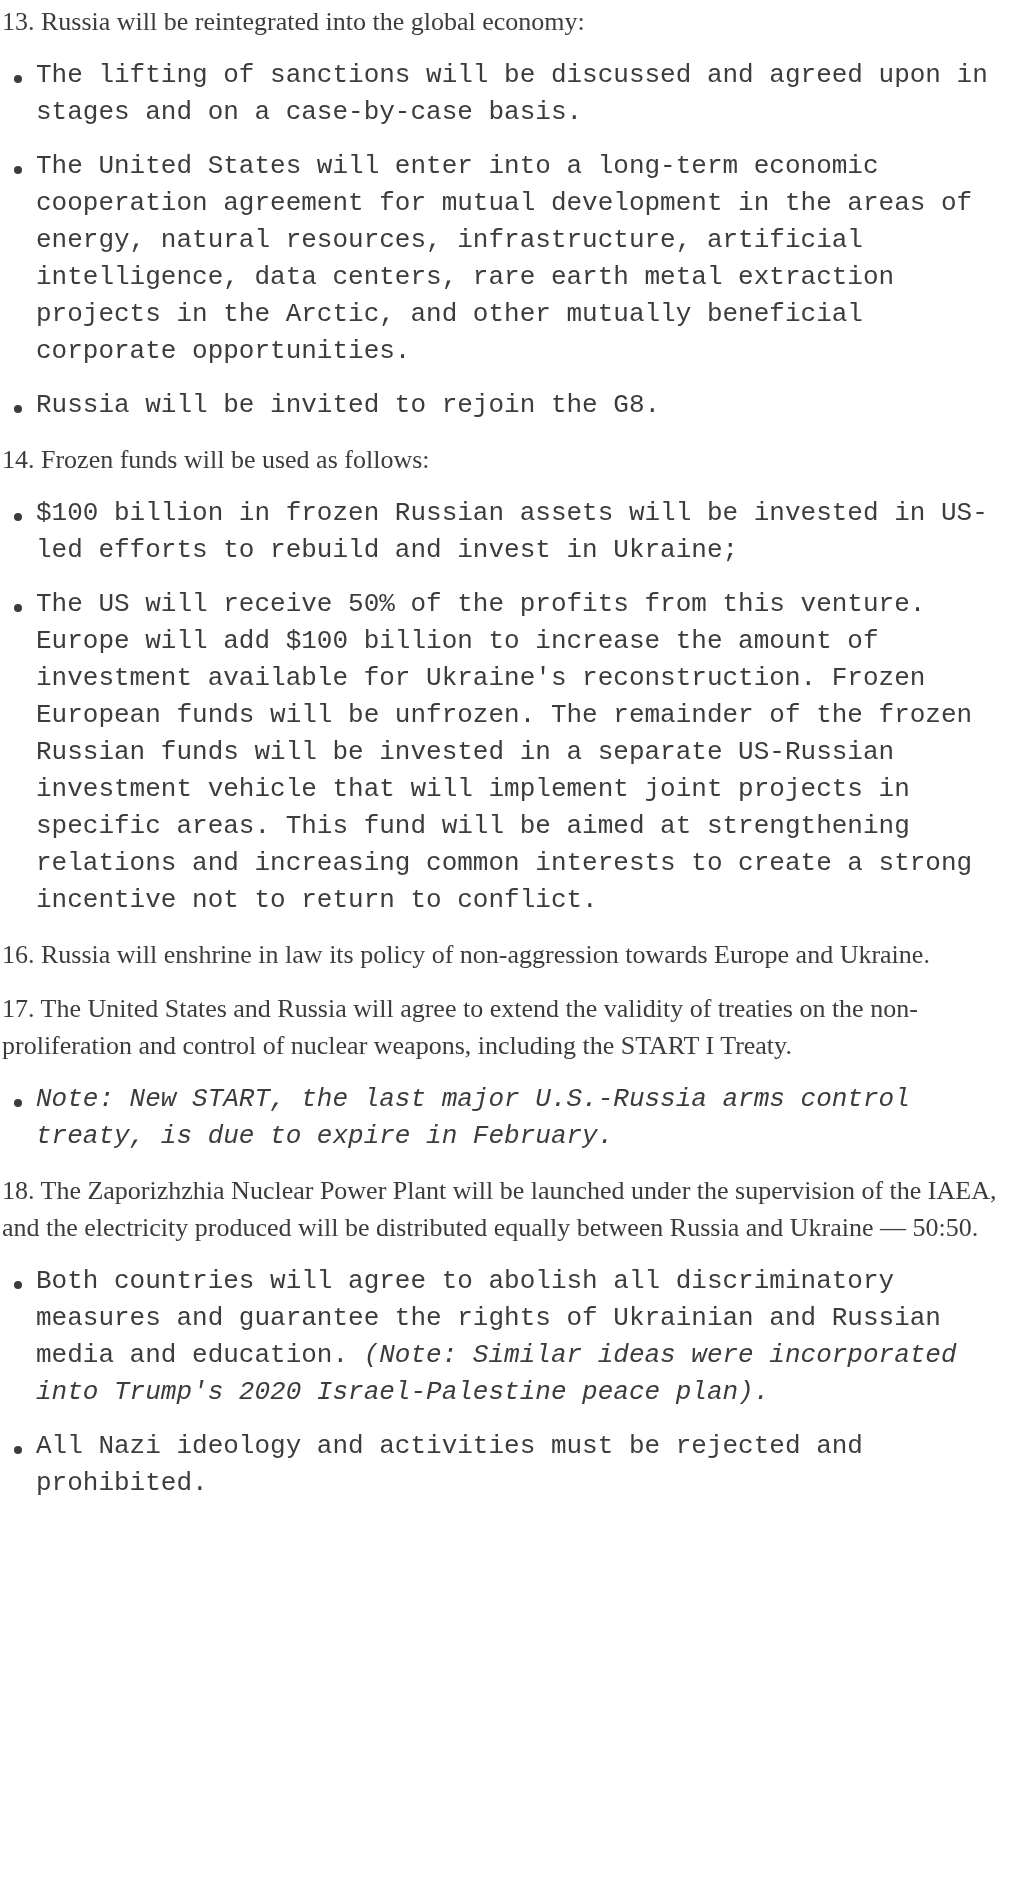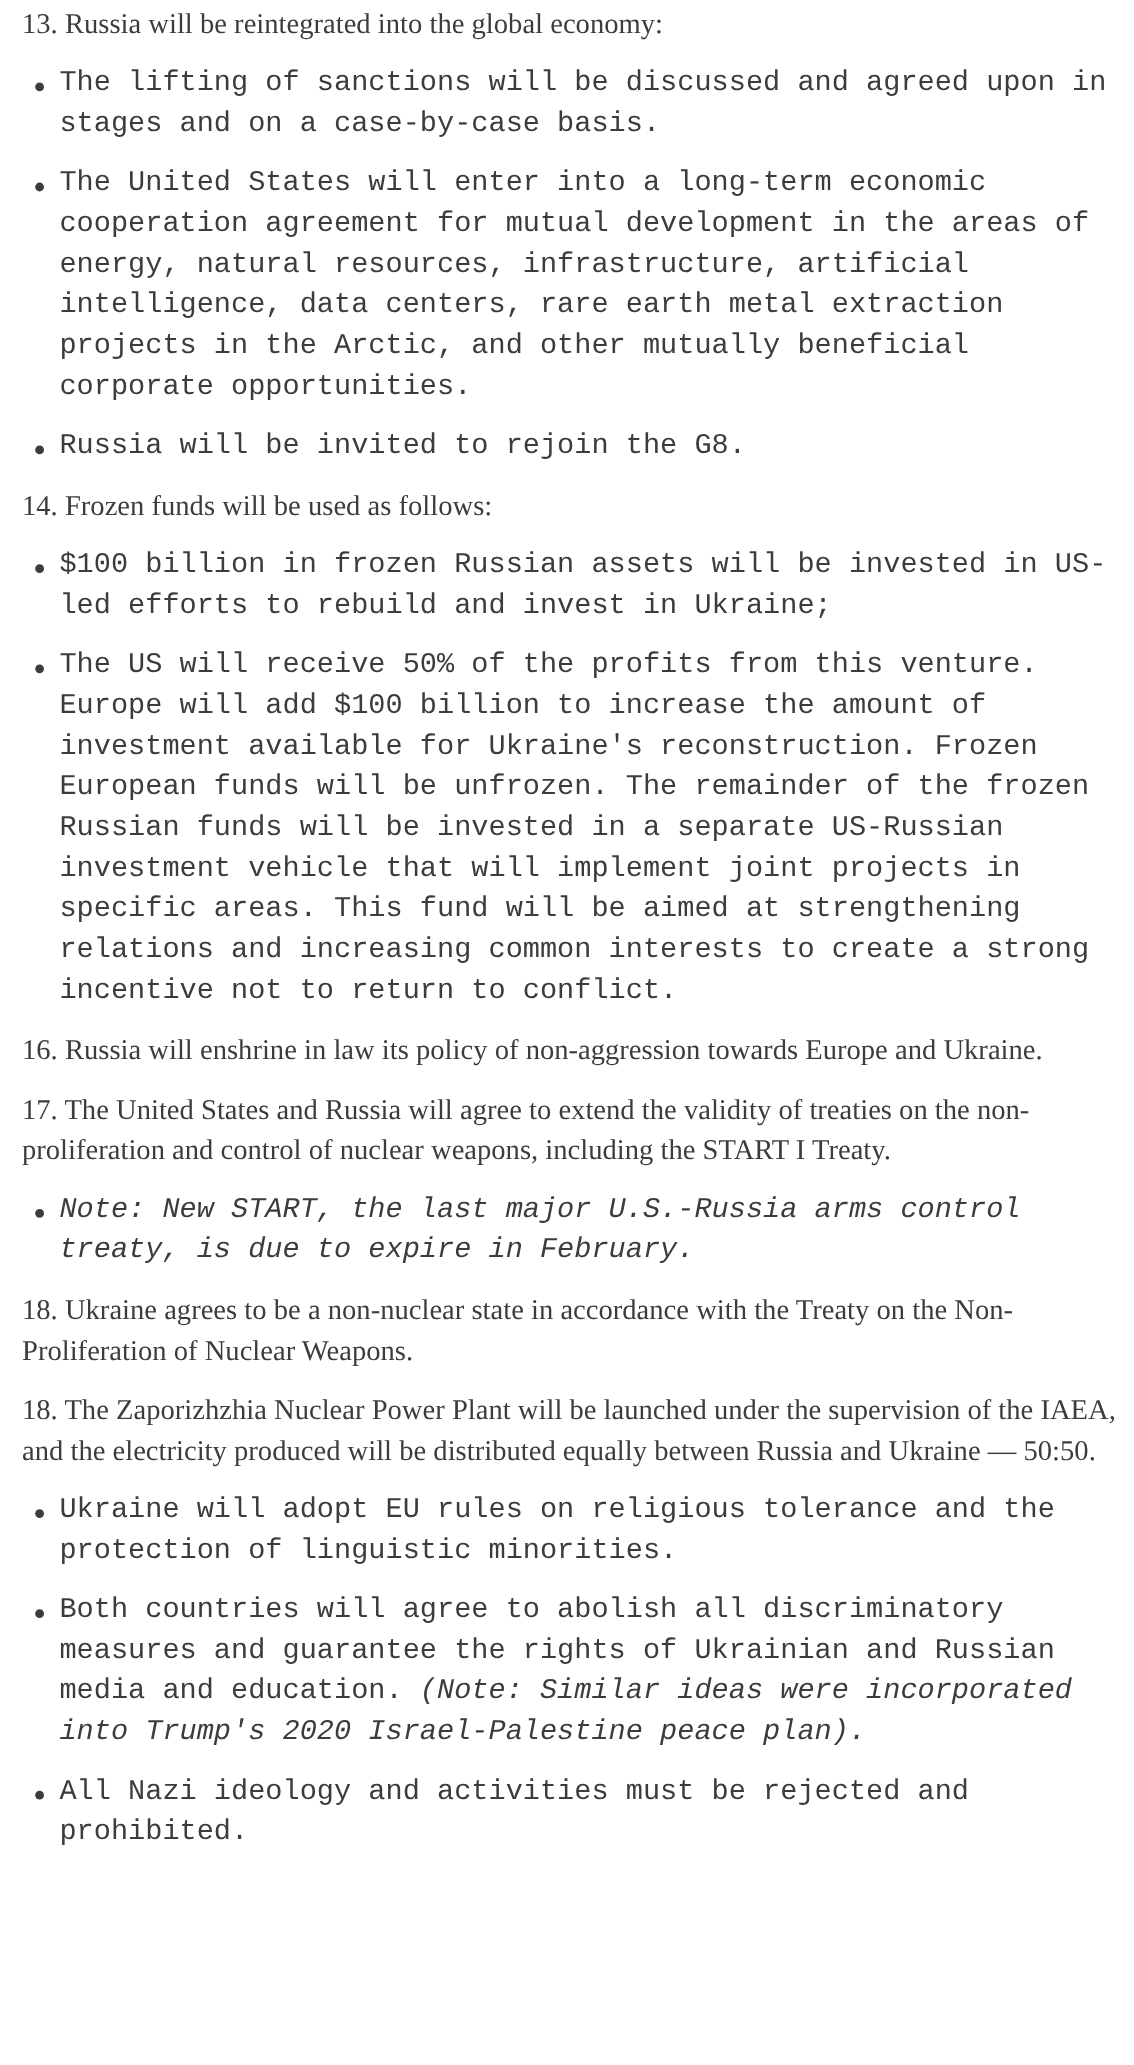--- a/index.html
+++ b/index.html
@@ -12,21 +12,21 @@
     width: 1031px;
     min-height: 1877px;
     box-sizing: border-box;
     font-family: "Liberation Serif", "DejaVu Serif", serif;
     font-size: 26px;
     line-height: 37px;
     color: #3c3c3c;
     -webkit-font-smoothing: antialiased;
   }
   main.doc {
-    padding: 3px 16px 10px 20px;
+    padding: 3px 16px 10px 2px;
     box-sizing: border-box;
   }
   p.num-para {
     margin: 0 0 17px 0;
     padding: 0;
   }
   ul.bullet-list {
     list-style: none;
     margin: 0;
     padding: 0 0 0 34px;
@@ -63,20 +63,18 @@
     <p class="num-para">14. Frozen funds will be used as follows:</p>
     <ul class="bullet-list">
       <li class="bullet-item"><span class="bullet-dot"></span><span class="seg-plain">$100 billion in frozen Russian assets will be invested in US-led efforts to rebuild and invest in Ukraine;</span></li>
       <li class="bullet-item"><span class="bullet-dot"></span><span class="seg-plain">The US will receive 50% of the profits from this venture. Europe will add $100 billion to increase the amount of investment available for Ukraine's reconstruction. Frozen European funds will be unfrozen. The remainder of the frozen Russian funds will be invested in a separate US-Russian investment vehicle that will implement joint projects in specific areas. This fund will be aimed at strengthening relations and increasing common interests to create a strong incentive not to return to conflict.</span></li>
     </ul>
     <p class="num-para">16. Russia will enshrine in law its policy of non-aggression towards Europe and Ukraine.</p>
     <p class="num-para">17. The United States and Russia will agree to extend the validity of treaties on the non-proliferation and control of nuclear weapons, including the START I Treaty.</p>
     <ul class="bullet-list">
       <li class="bullet-item"><span class="bullet-dot"></span><span class="seg-italic">Note: New START, the last major U.S.-Russia arms control treaty, is due to expire in February.</span></li>
     </ul>
-    <p class="num-para">18. Ukraine agrees to be a non-nuclear state in accordance with the Treaty on the Non-Proliferation of Nuclear Weapons.</p>
     <p class="num-para">18. The Zaporizhzhia Nuclear Power Plant will be launched under the supervision of the IAEA, and the electricity produced will be distributed equally between Russia and Ukraine — 50:50.</p>
     <ul class="bullet-list">
-      <li class="bullet-item"><span class="bullet-dot"></span><span class="seg-plain">Ukraine will adopt EU rules on religious tolerance and the protection of linguistic minorities.</span></li>
       <li class="bullet-item"><span class="bullet-dot"></span><span class="seg-plain">Both countries will agree to abolish all discriminatory measures and guarantee the rights of Ukrainian and Russian media and education. </span><span class="seg-italic">(Note: Similar ideas were incorporated into Trump's 2020 Israel-Palestine peace plan).</span></li>
       <li class="bullet-item"><span class="bullet-dot"></span><span class="seg-plain">All Nazi ideology and activities must be rejected and prohibited.</span></li>
     </ul>
   </main>
 
 </body></html>

